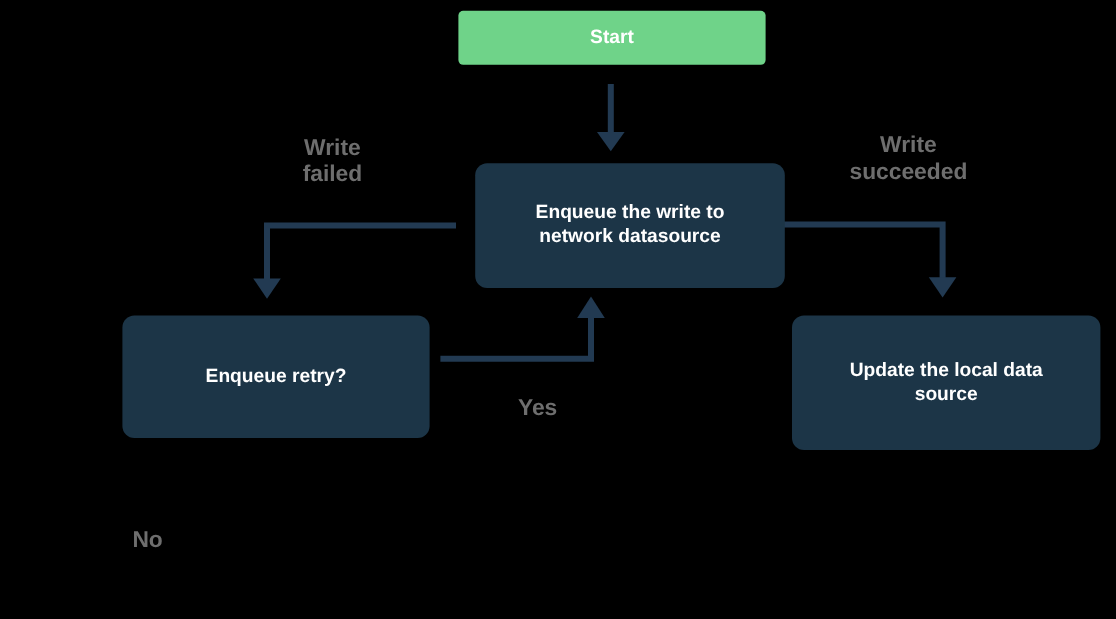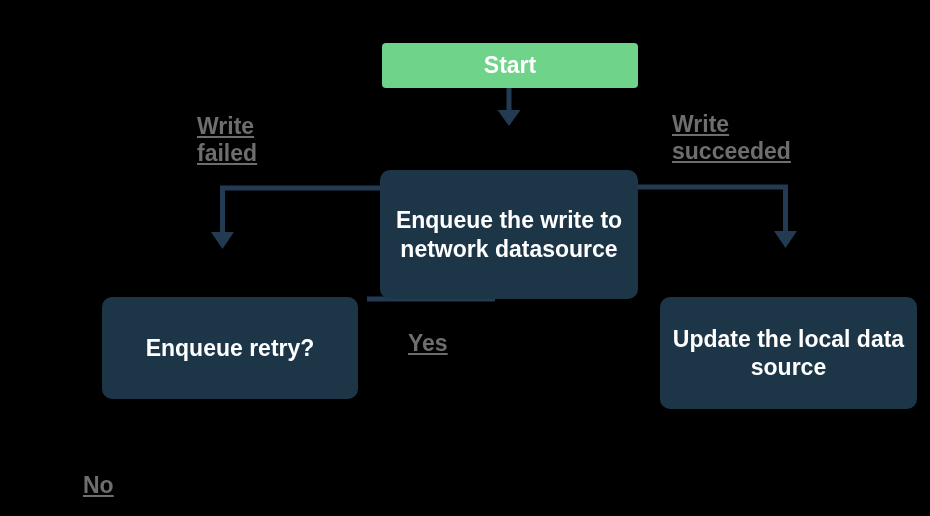--- a/index.html
+++ b/index.html
@@ -25,58 +25,57 @@
     stroke-width:5;
     fill:none;
   }
   .edge polygon{fill:var(--arrow);}
   .node{
     position:absolute;
     display:flex;align-items:center;justify-content:center;
     text-align:center;
     white-space:pre-line;
     font-weight:700;
-    font-size:23px;
+    font-size:16px;
     line-height:1.22;
     color:var(--node-text);
     box-sizing:border-box;
-    margin-top:34px;
   }
   .node.start{
     left:382px;top:9px;width:256px;height:45px;
     background:var(--start-fill);
     border-radius:4px;
   }
   .node.navy{
     background:var(--node-fill);
     border-radius:10px;
   }
-  .node.enqueue{left:380px;top:136px;width:258px;height:129px;}
+  .node.enqueue{left:396px;top:136px;width:258px;height:104px;}
   .node.retry{left:102px;top:263px;width:256px;height:102px;}
   .node.update{left:660px;top:263px;width:257px;height:112px;}
   .node.done{
     left:363px;top:390px;width:292px;height:120px;
     background:transparent;
     border:4px solid var(--accent-orange);
     border-radius:0;
     color:var(--accent-orange);
   }
   .elabel{
     position:absolute;
+    text-align:center;
     white-space:pre-line;
     font-weight:700;
-    font-size:23px;
+    font-size:19px;
     line-height:1.18;
     color:var(--label-gray);
-    text-decoration:underline;
   }
   .elabel.write-failed{left:197px;top:113px;width:160px;}
   .elabel.write-succeeded{left:672px;top:111px;width:170px;}
   .elabel.yes{left:408px;top:330px;width:80px;}
-  .elabel.no{left:83px;top:440px;width:80px;margin-top:32px;}
+  .elabel.no{left:83px;top:440px;width:80px;}
 </style>
 </head>
 <body>
 
 <div class="canvas">
 
   <svg class="edges" width="930" height="516" viewBox="0 0 930 516">
     <g class="edge">
       <line x1="509" y1="70" x2="509" y2="112"></line>
       <polygon points="497.5,110 520.5,110 509,126"></polygon>

